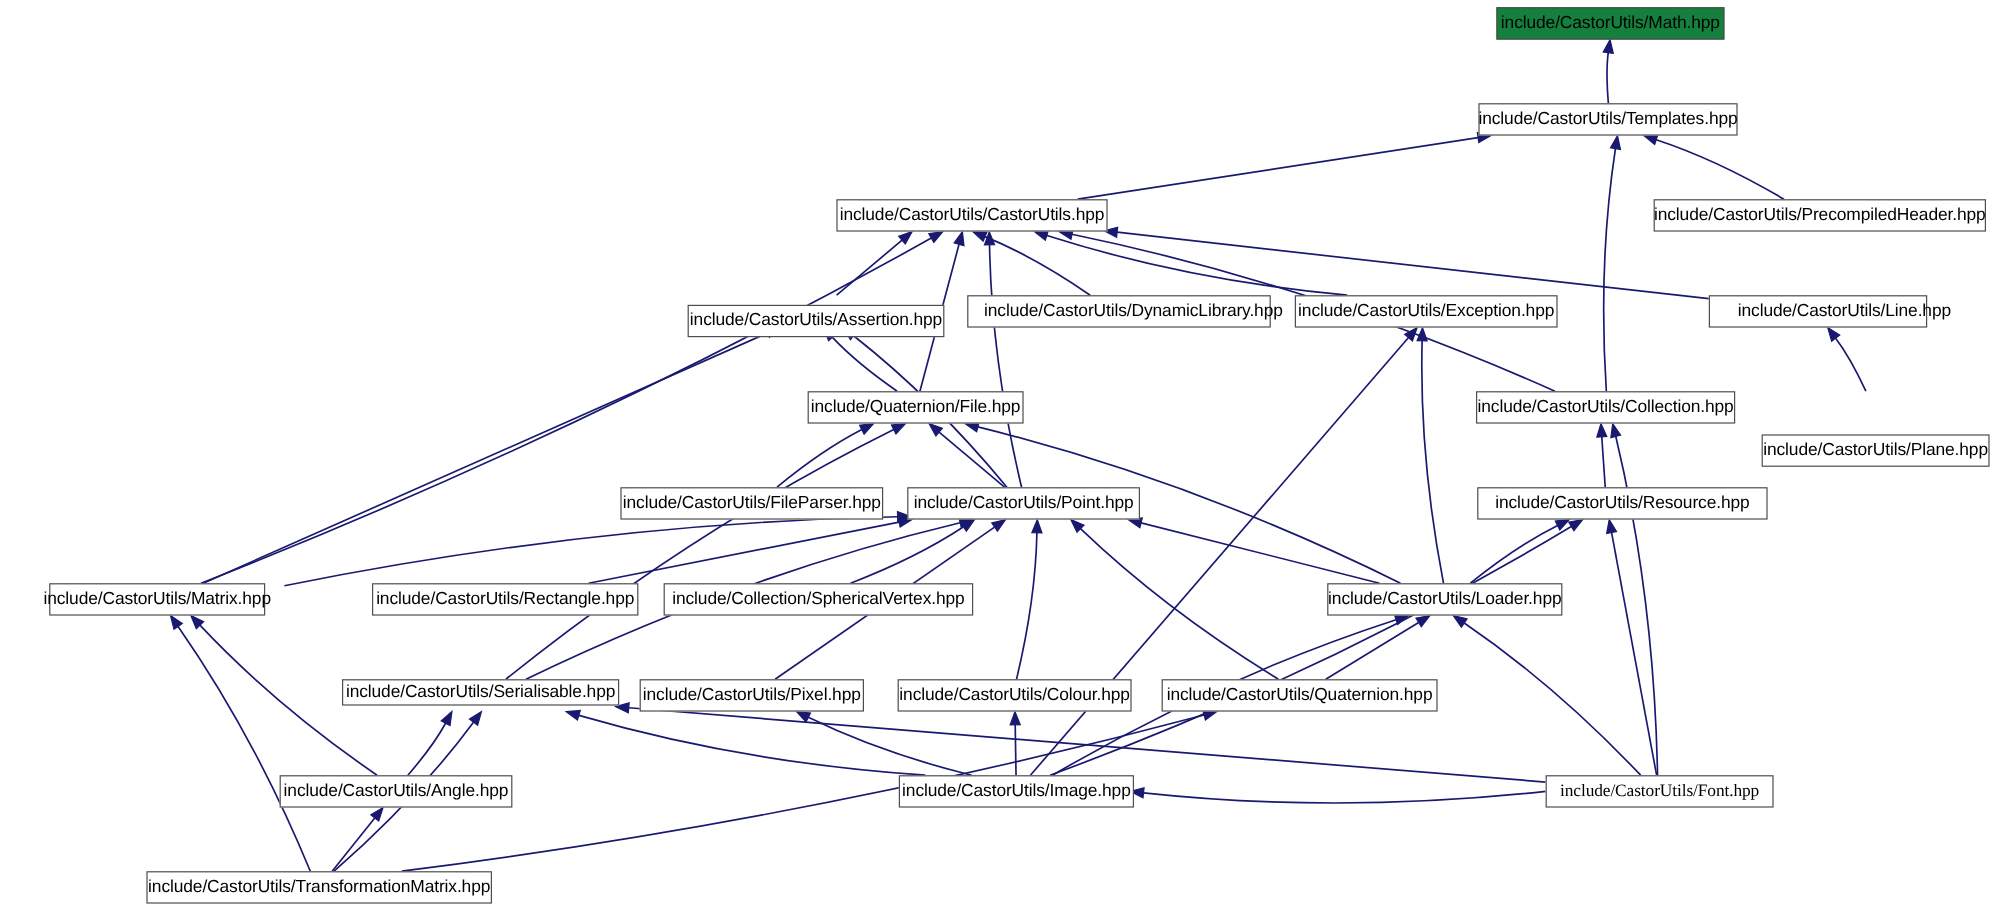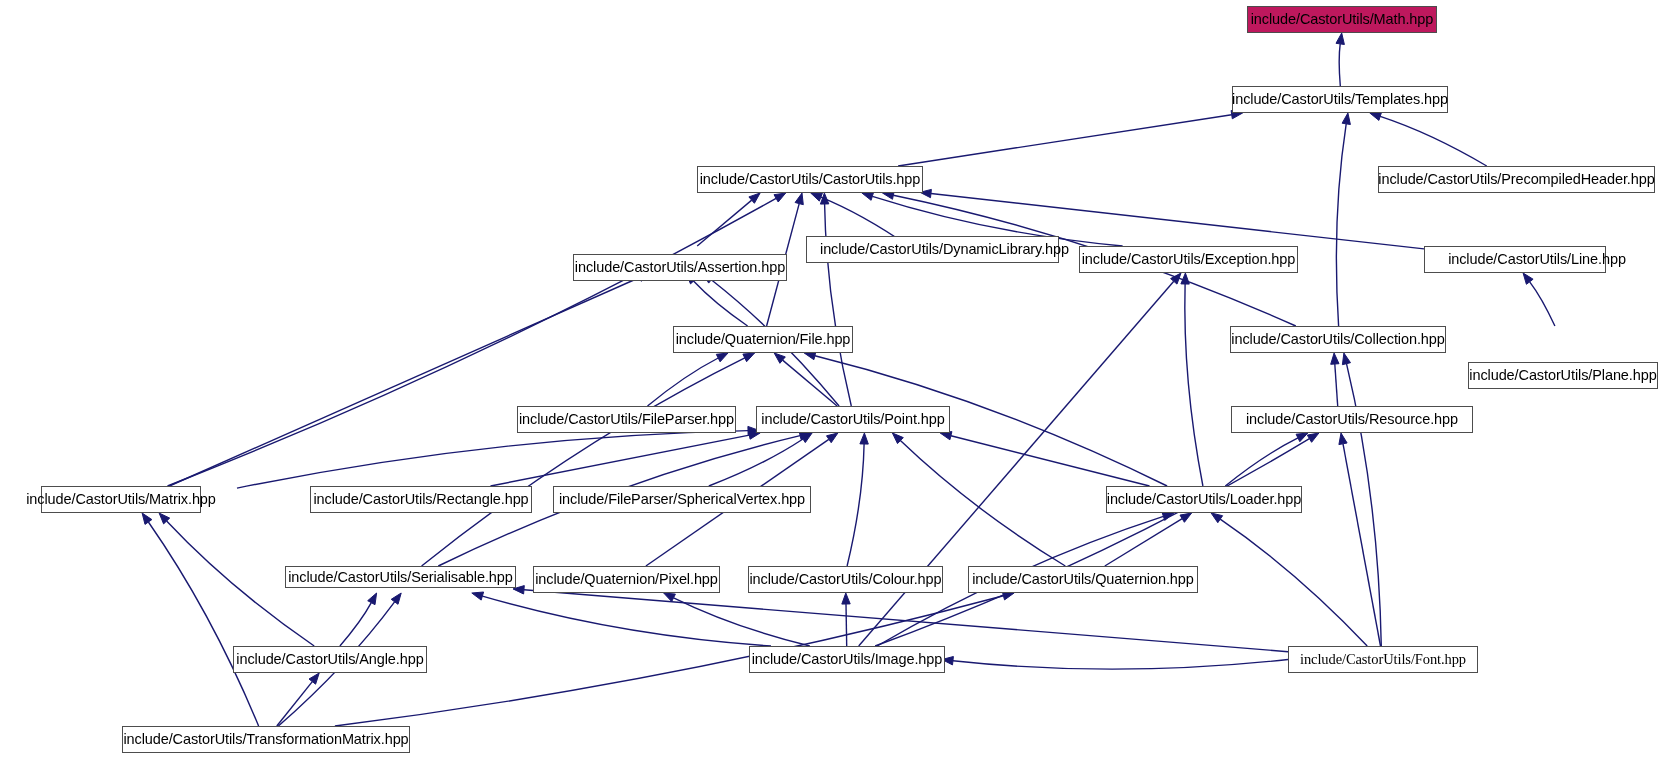--- a/index.html
+++ b/index.html
@@ -36,21 +36,21 @@
     position: absolute;
     box-sizing: border-box;
     border: 1.3px solid #4d4d4d;
     background: #ffffff;
     display: flex;
     align-items: center;
     justify-content: center;
     white-space: nowrap;
   }
   .node.highlight {
-    background: #be185d;
+    background: #15803d;
   }
   .node-label {
     font-size: 14.5px;
     color: #000000;
     line-height: 1;
     letter-spacing: -0.1px;
   }
 </style>
 </head>
 <body>
@@ -165,21 +165,21 @@
       </div>
       <div class="node" style="left: 1378px; top: 166px; width: 277px; height: 27px;">
         <span class="node-label">include/CastorUtils/PrecompiledHeader.hpp</span>
       </div>
       <div class="node" style="left: 697px; top: 166px; width: 226px; height: 27px;">
         <span class="node-label">include/CastorUtils/CastorUtils.hpp</span>
       </div>
       <div class="node" style="left: 573px; top: 254px; width: 214px; height: 27px;">
         <span class="node-label">include/CastorUtils/Assertion.hpp</span>
       </div>
-      <div class="node" style="left: 806px; top: 236px; width: 253px; height: 27px; padding-left: 24px;">
+      <div class="node" style="left: 806px; top: 246px; width: 253px; height: 27px; padding-left: 24px;">
         <span class="node-label">include/CastorUtils/DynamicLibrary.hpp</span>
       </div>
       <div class="node" style="left: 1079px; top: 246px; width: 219px; height: 27px;">
         <span class="node-label">include/CastorUtils/Exception.hpp</span>
       </div>
       <div class="node" style="left: 1424px; top: 246px; width: 182px; height: 27px; padding-left: 44px;">
         <span class="node-label">include/CastorUtils/Line.hpp</span>
       </div>
       <div class="node" style="left: 673px; top: 326px; width: 180px; height: 27px;">
         <span class="node-label">include/Quaternion/File.hpp</span>
@@ -192,37 +192,37 @@
       </div>
       <div class="node" style="left: 517px; top: 406px; width: 219px; height: 27px;">
         <span class="node-label">include/CastorUtils/FileParser.hpp</span>
       </div>
       <div class="node" style="left: 756px; top: 406px; width: 194px; height: 27px;">
         <span class="node-label">include/CastorUtils/Point.hpp</span>
       </div>
       <div class="node" style="left: 1231px; top: 406px; width: 242px; height: 27px;">
         <span class="node-label">include/CastorUtils/Resource.hpp</span>
       </div>
-      <div class="node" style="left: 41px; top: 486px; width: 160px; height: 27px;">
+      <div class="node" style="left: 41px; top: 486px; width: 180px; height: 27px;">
         <span class="node-label">include/CastorUtils/Matrix.hpp</span>
       </div>
       <div class="node" style="left: 310px; top: 486px; width: 222px; height: 27px;">
         <span class="node-label">include/CastorUtils/Rectangle.hpp</span>
       </div>
       <div class="node" style="left: 553px; top: 486px; width: 258px; height: 27px;">
-        <span class="node-label">include/FileParser/SphericalVertex.hpp</span>
+        <span class="node-label">include/Collection/SphericalVertex.hpp</span>
       </div>
       <div class="node" style="left: 1106px; top: 486px; width: 196px; height: 27px;">
         <span class="node-label">include/CastorUtils/Loader.hpp</span>
       </div>
       <div class="node" style="left: 285px; top: 566px; width: 231px; height: 22px;">
         <span class="node-label">include/CastorUtils/Serialisable.hpp</span>
       </div>
       <div class="node" style="left: 533px; top: 566px; width: 187px; height: 27px;">
-        <span class="node-label">include/Quaternion/Pixel.hpp</span>
+        <span class="node-label">include/CastorUtils/Pixel.hpp</span>
       </div>
       <div class="node" style="left: 748px; top: 566px; width: 195px; height: 27px;">
         <span class="node-label">include/CastorUtils/Colour.hpp</span>
       </div>
       <div class="node" style="left: 968px; top: 566px; width: 230px; height: 27px;">
         <span class="node-label">include/CastorUtils/Quaternion.hpp</span>
       </div>
       <div class="node" style="left: 233px; top: 646px; width: 194px; height: 27px;">
         <span class="node-label">include/CastorUtils/Angle.hpp</span>
       </div>

